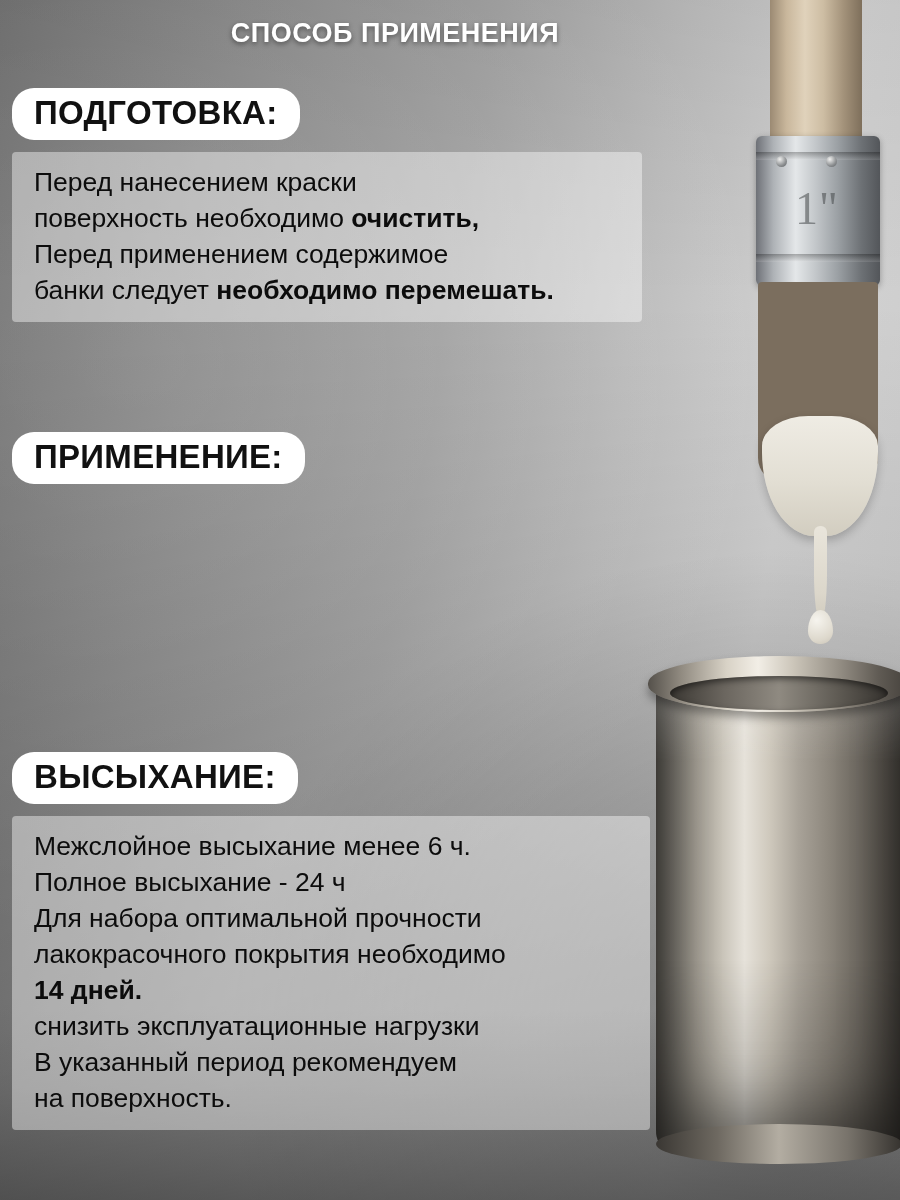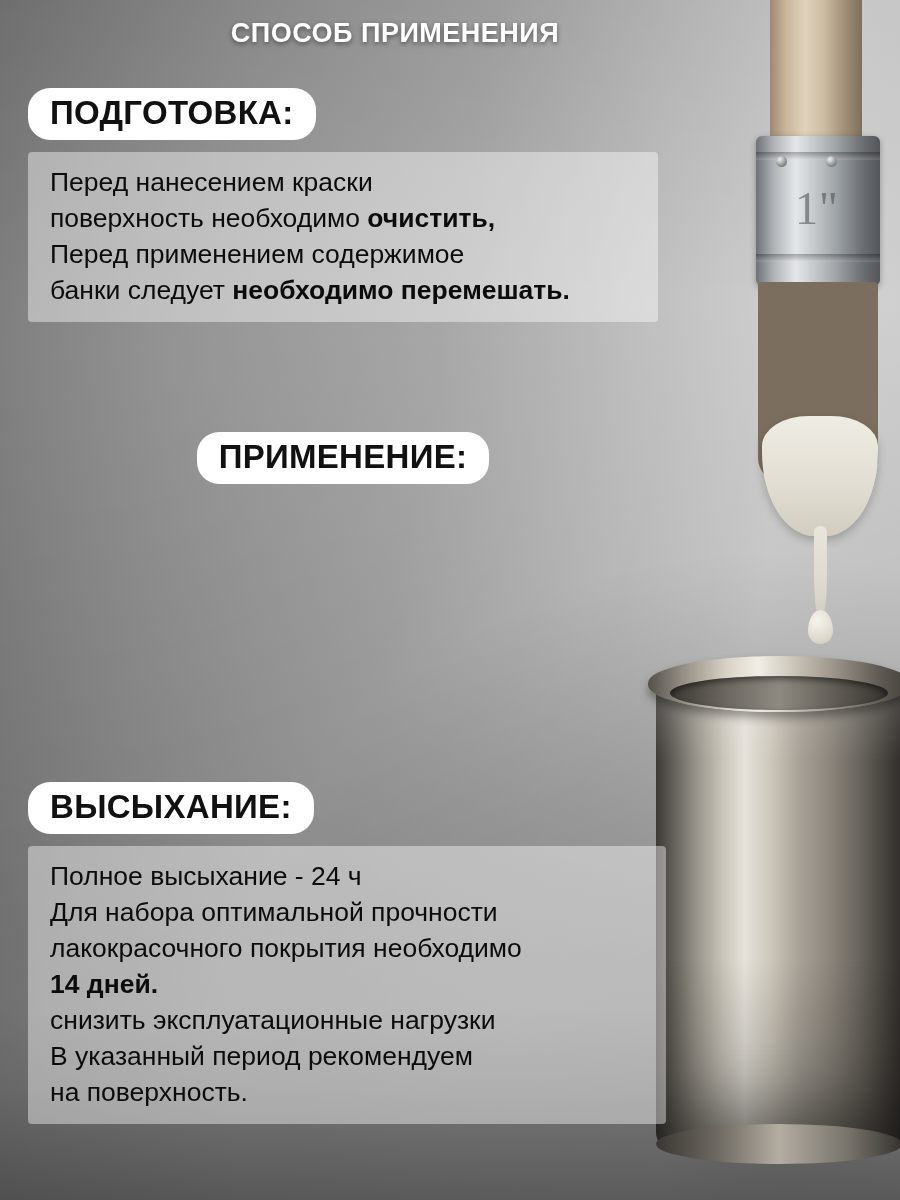--- a/index.html
+++ b/index.html
@@ -223,21 +223,21 @@
     font-size: 27px;
     font-weight: bold;
     color: #ffffff;
     letter-spacing: 0.5px;
     text-shadow: 0 2px 5px rgba(0,0,0,0.45);
     white-space: nowrap;
   }
 
   .section {
     position: absolute;
-    left: 28px;
+    left: 12px;
   }
   .section-heading {
     display: inline-block;
     background: #ffffff;
     color: #111111;
     font-size: 33px;
     font-weight: bold;
     padding: 6px 22px 8px 22px;
     border-radius: 22px;
     letter-spacing: 0.3px;
@@ -255,24 +255,24 @@
   .section-body p {
     margin: 0;
   }
   .section-body b {
     font-weight: bold;
   }
 
   .sec-prep { top: 88px; width: 620px; }
   .sec-prep .section-body { width: 588px; }
 
-  .sec-apply { top: 432px; width: 630px; text-align: center; }
+  .sec-apply { top: 432px; width: 630px; }
   .sec-apply .section-body { width: 596px; }
 
-  .sec-dry { top: 752px; width: 632px; margin-top: 30px; }
+  .sec-dry { top: 752px; width: 632px; }
   .sec-dry .section-body { width: 596px; }
 </style>
 </head>
 <body>
 
 <div class="poster">
 
   <div class="bg-base"></div>
   <div class="bg-vignette"></div>
   <div class="bg-floor"></div>
@@ -309,20 +309,21 @@
       </div>
   </div>
 
   <div class="section sec-apply">
     <div class="section-heading">ПРИМЕНЕНИЕ:</div>
   </div>
 
   <div class="section sec-dry">
     <div class="section-heading">ВЫСЫХАНИЕ:</div>
     <div class="section-body">
+        <p><span>Межслойное высыхание менее 6 ч.</span></p>
         <p><span>Полное высыхание - 24 ч</span></p>
         <p><span>Для набора оптимальной прочности</span></p>
         <p><span>лакокрасочного покрытия необходимо</span></p>
         <p><b>14 дней.</b></p>
         <p><span>снизить эксплуатационные нагрузки</span></p>
         <p><span>В указанный период рекомендуем</span></p>
         <p><span>на поверхность.</span></p>
       </div>
   </div>
 

